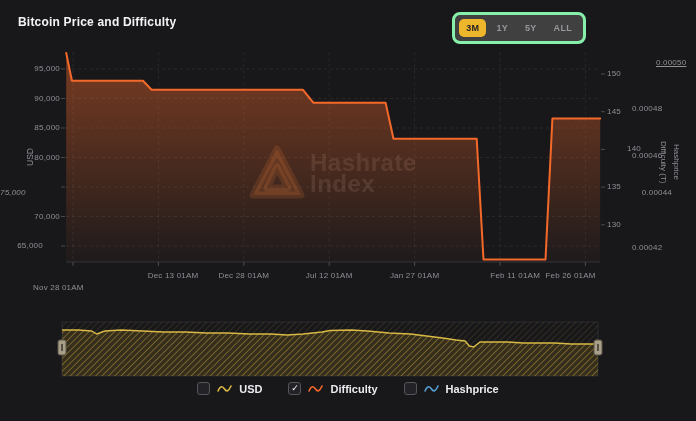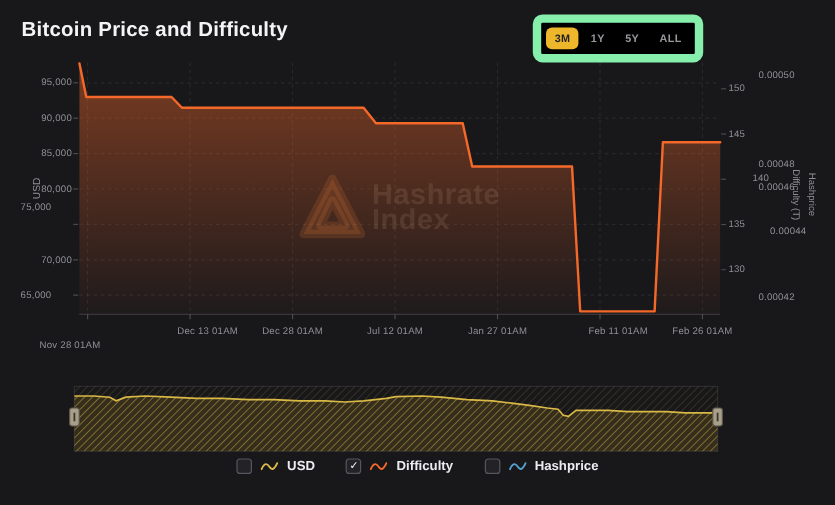--- a/index.html
+++ b/index.html
@@ -1,20 +1,20 @@
 <!DOCTYPE html>
 <html><head>
 <meta charset="utf-8">
 <style>
   html,body{margin:0;padding:0;background:#18181b;}
   .panel{position:relative;width:696px;height:421px;background:#18181b;overflow:hidden;
          font-family:"Liberation Sans","DejaVu Sans",sans-serif;}
-  .title{position:absolute;left:18px;top:15px;font-size:17px;font-weight:700;color:#f4f4f6;letter-spacing:.2px;}
+  .title{position:absolute;left:18px;top:15px;font-size:12px;font-weight:700;color:#f4f4f6;letter-spacing:.2px;}
   .range-group{position:absolute;top:12px;right:110px;display:flex;align-items:center;gap:3px;
-               border:7px solid #86efac;border-radius:8px;padding:4px;background:#000000;}
+               border:3px solid #86efac;border-radius:8px;padding:4px;background:#404040;}
   .range-btn{font-size:9px;font-weight:700;color:#97979c;padding:4px 7px;border-radius:5px;cursor:pointer;
              background:transparent;border:none;font-family:inherit;letter-spacing:.3px;}
   .range-btn.selected{background:#eeb62a;color:#222226;}
   .tick-label{position:absolute;font-size:8px;color:#8f8f96;letter-spacing:.2px;}
   .axis-title-left{position:absolute;left:15px;top:152px;width:30px;font-size:8.5px;color:#8f8f96;
                    transform:rotate(-90deg);transform-origin:center;text-align:center;}
   .axis-title-right{position:absolute;left:656px;top:116px;height:92px;writing-mode:vertical-rl;
                     font-size:8px;color:#8f8f96;line-height:1.7;text-align:center;}
   .axis-title-right span{display:block;}
   .watermark-text{position:absolute;left:310px;top:152px;font-size:24px;line-height:21px;font-weight:800;
@@ -119,40 +119,40 @@
           <line x1="598" y1="344" x2="598" y2="351" stroke="#3b372e" stroke-width="1.5"></line>
         </g>
       </g>
     </svg>
 
   <div id="labels">
       <div class="tick-label" style="left: 0px; width: 60px; top: 64px; text-align: right;">95,000</div>
       <div class="tick-label" style="left: 0px; width: 60px; top: 93.5px; text-align: right;">90,000</div>
       <div class="tick-label" style="left: 0px; width: 60px; top: 123px; text-align: right;">85,000</div>
       <div class="tick-label" style="left: 0px; width: 60px; top: 152.5px; text-align: right;">80,000</div>
-      <div class="tick-label" style="left: 0px; width: 60px; top: 168px; text-align: center;">75,000</div>
+      <div class="tick-label" style="left: 0px; width: 60px; top: 188px; text-align: left; font-style: italic;">75,000</div>
       <div class="tick-label" style="left: 0px; width: 60px; top: 211.5px; text-align: right;">70,000</div>
       <div class="tick-label" style="left: 0px; width: 60px; top: 241px; text-align: center;">65,000</div>
       <div class="tick-label" style="left: 607px; width: 24px; top: 69px;">150</div>
       <div class="tick-label" style="left: 607px; width: 24px; top: 106.7px;">145</div>
       <div class="tick-label" style="left: 627px; width: 24px; top: 144.4px;">140</div>
       <div class="tick-label" style="left: 607px; width: 24px; top: 182.1px;">135</div>
       <div class="tick-label" style="left: 607px; width: 24px; top: 219.8px;">130</div>
-      <div class="tick-label" style="left: 632px; width: 40px; top: 58px;">0.00050</div>
-      <div class="tick-label" style="left: 632px; width: 40px; top: 104.3px; margin-top: 28px;">0.00048</div>
+      <div class="tick-label" style="left: 656px; width: 40px; top: 58px; text-decoration: underline;">0.00050</div>
+      <div class="tick-label" style="left: 632px; width: 40px; top: 104.3px;">0.00048</div>
       <div class="tick-label" style="left: 632px; width: 40px; top: 150.6px;">0.00046</div>
       <div class="tick-label" style="left: 632px; width: 40px; top: 188px; text-align: right;">0.00044</div>
       <div class="tick-label" style="left: 632px; width: 40px; top: 243.2px;">0.00042</div>
       <div class="tick-label" style="left: 33px; width: 80px; top: 271px; text-align: left; margin-top: 12px;">Nov 28 01AM</div>
       <div class="tick-label" style="left: 118.4px; width: 80px; top: 271px; text-align: right;">Dec 13 01AM</div>
       <div class="tick-label" style="left: 203.8px; width: 80px; top: 271px; text-align: center;">Dec 28 01AM</div>
       <div class="tick-label" style="left: 289.2px; width: 80px; top: 271px; text-align: center;">Jul 12 01AM</div>
       <div class="tick-label" style="left: 374.6px; width: 80px; top: 271px; text-align: center;">Jan 27 01AM</div>
       <div class="tick-label" style="left: 460px; width: 80px; top: 271px; text-align: right;">Feb 11 01AM</div>
-      <div class="tick-label" style="left: 545.4px; width: 80px; top: 271px; text-align: center;">Feb 26 01AM</div>
+      <div class="tick-label" style="left: 545.4px; width: 80px; top: 271px; text-align: left;">Feb 26 01AM</div>
     </div>
 
   <div class="legend-row" id="legend">
       <div class="legend-item">
         <div class="checkbox"></div>
         <svg width="15" height="11">
           <path d="M1,8 C3.5,2.5 5.5,3 7.5,6 C9.5,9 11.5,8.5 14,3" fill="none" stroke="#d9b945" stroke-width="1.6" stroke-linecap="round"></path>
         </svg>
         <span class="legend-label">USD</span>
       </div>

